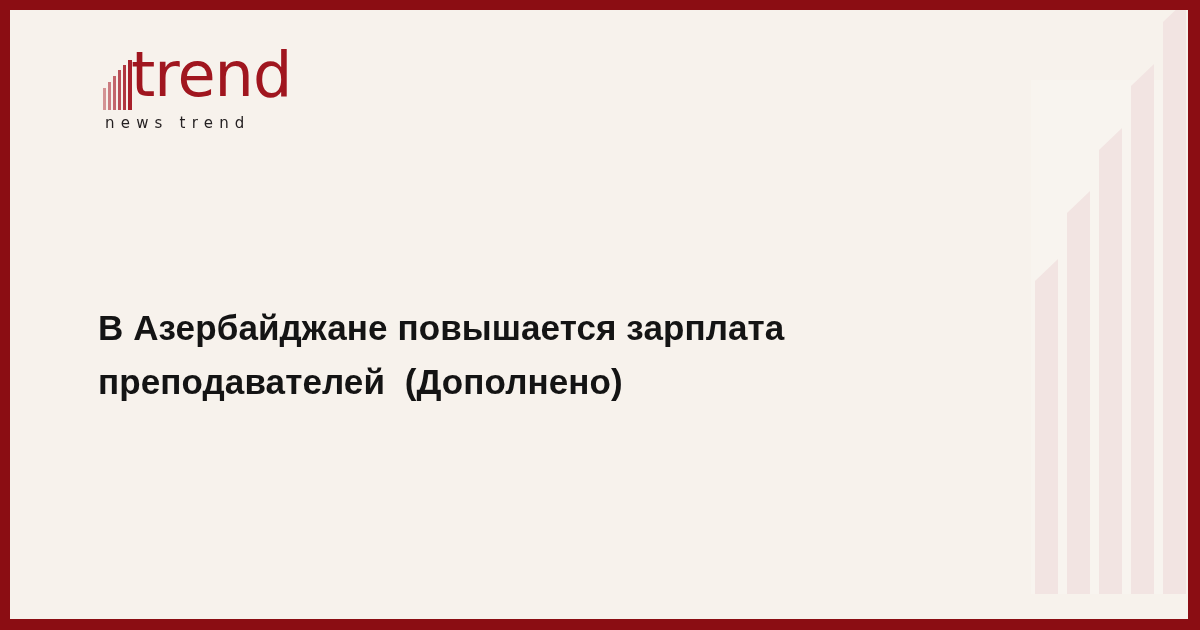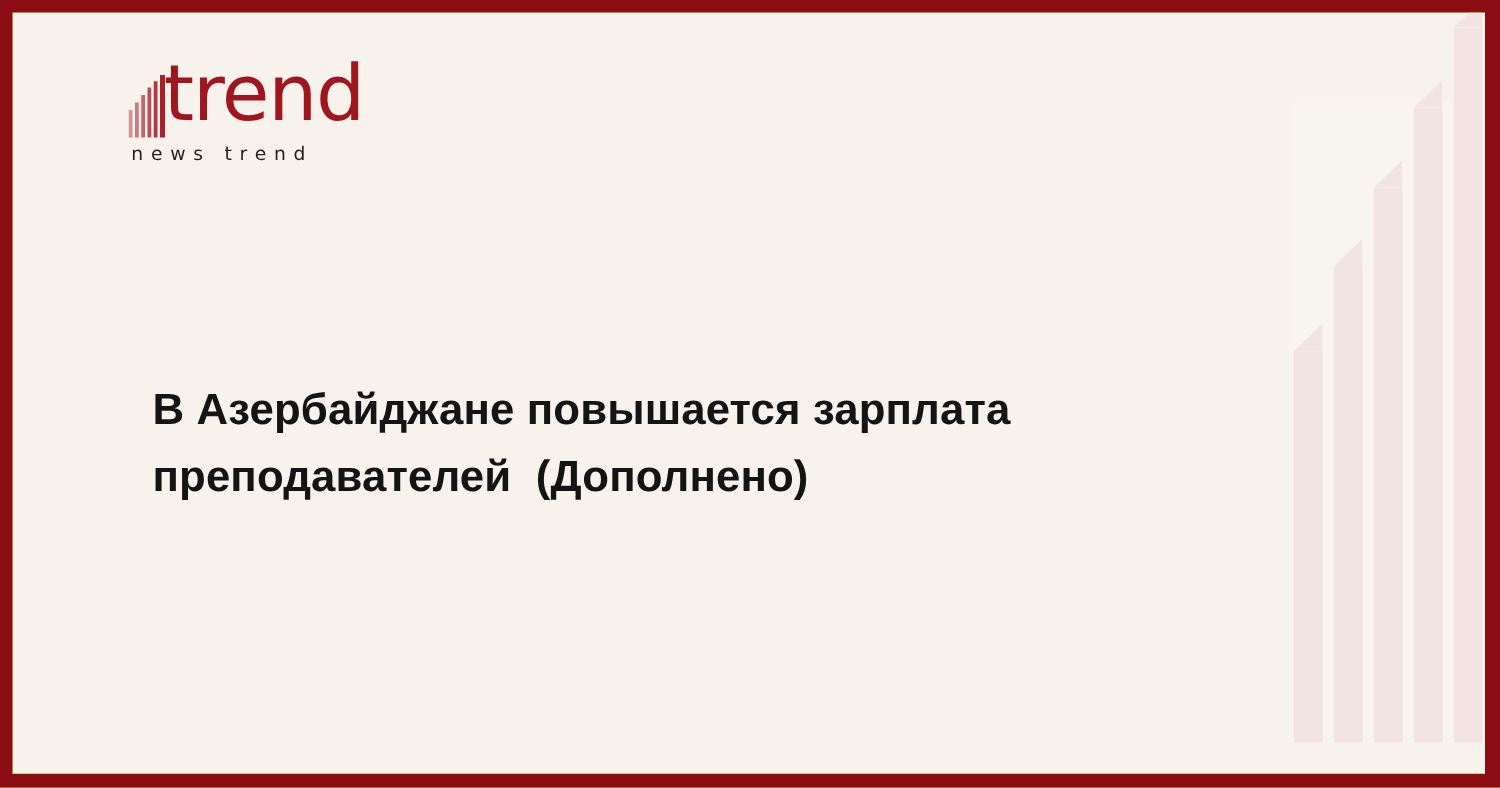--- a/index.html
+++ b/index.html
@@ -16,21 +16,21 @@
 
   #card {
     position: relative;
     width: 1200px;
     height: 630px;
     box-sizing: border-box;
     border-left: 10px solid #8B0D13;
     border-top: 10px solid #8B0D13;
     border-right: 12px solid #8B0D13;
     border-bottom: 11px solid #8B0D13;
-    background: #84cc16;
+    background: #f9a8d4;
     overflow: hidden;
   }
 
   #inner {
     position: absolute;
     inset: 0;
     background: #F7F2EC;
     overflow: hidden;
   }
 
@@ -121,21 +121,20 @@
     left: 88px;
     top: 268px;
     width: 820px;
     font-family: "Liberation Sans", sans-serif;
     font-size: 35px;
     font-weight: 700;
     line-height: 1.52;
     color: #141414;
     letter-spacing: 0.1px;
     white-space: pre-wrap;
-    margin-left: 24px;
   }
 </style>
 </head>
 <body>
 
 <div id="card">
   <div id="inner">
 
     <div id="decor-panel">
       <div id="decor-plate"></div>

